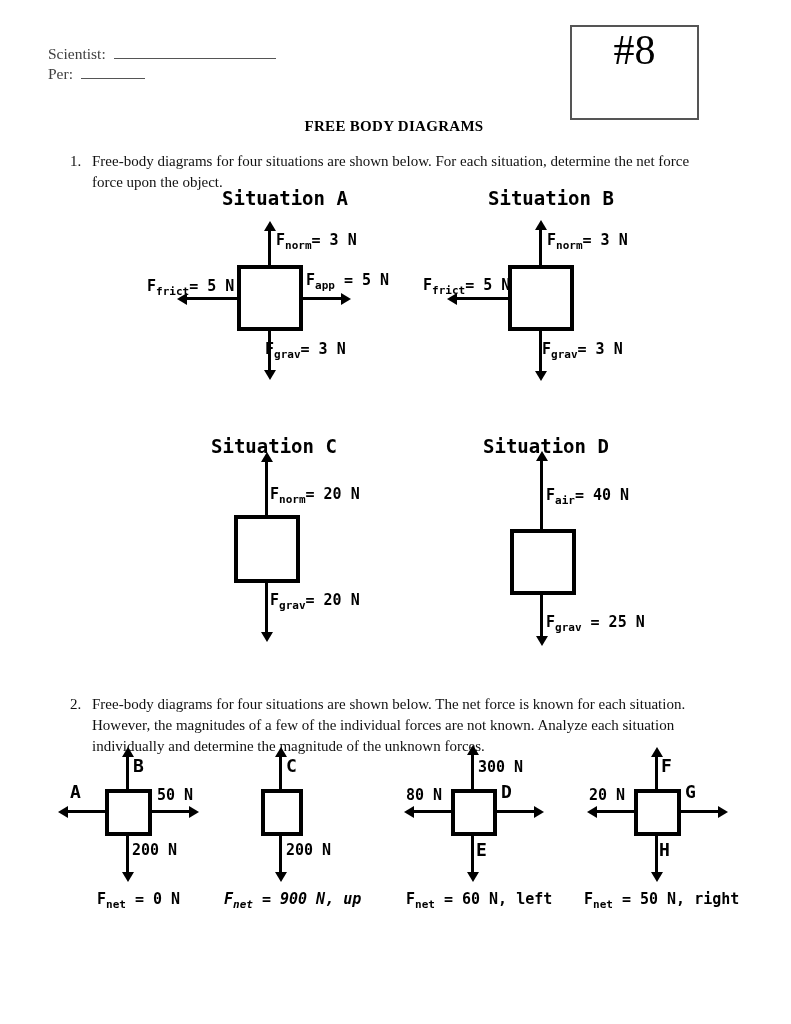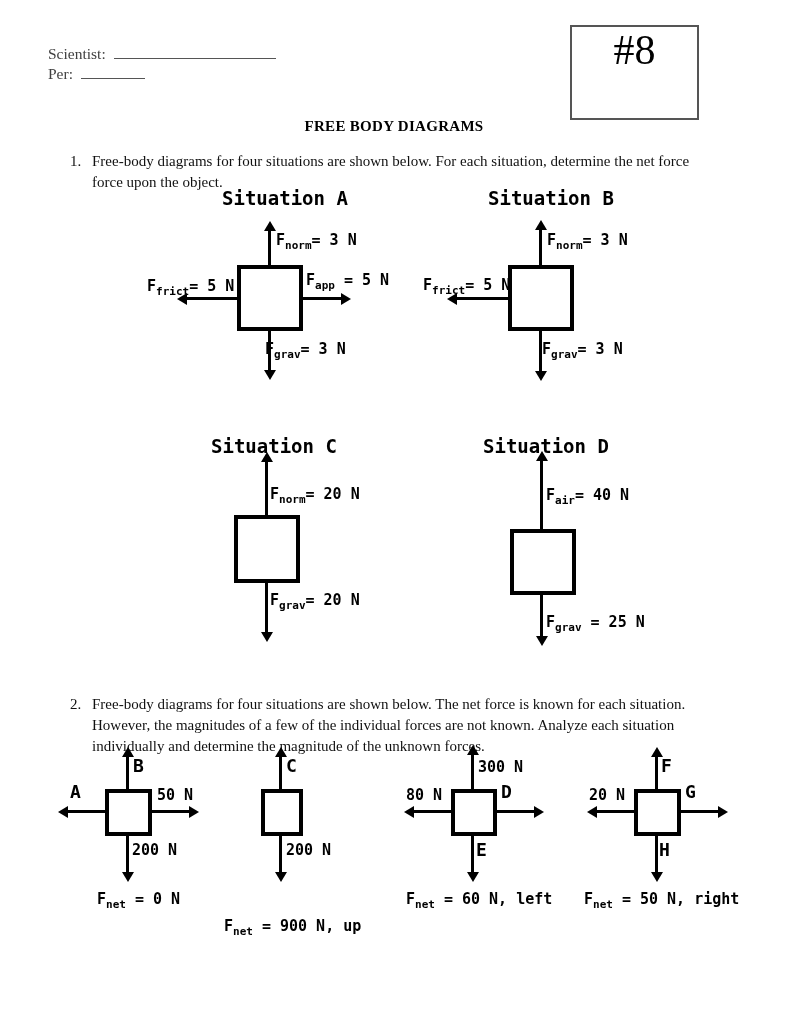--- a/index.html
+++ b/index.html
@@ -139,21 +139,21 @@
   <div class="q2label" style="left:132px;top:841px;">200 N</div>
   <div class="fnet" style="left:97px;top:890px;">
     <span>F</span><sub>net</sub><span> = 0 N</span>
   </div>
 
   <div class="arr av a-up" style="left:279px;top:756px;height:33px;"></div>
   <div class="arr av a-down" style="left:279px;top:836px;height:37px;"></div>
   <div class="fbox" style="left:261px;top:789px;width:42px;height:47px;"></div>
   <div class="q2label q2letter" style="left:286px;top:755px;">C</div>
   <div class="q2label" style="left:286px;top:841px;">200 N</div>
-  <div class="fnet" style="left:224px;top:917px;">
+  <div class="fnet" style="left:224px;top:890px;font-style:italic;">
     <span>F</span><sub>net</sub><span> = 900 N, up</span>
   </div>
 
   <div class="arr av a-up" style="left:471px;top:754px;height:35px;"></div>
   <div class="arr av a-down" style="left:471px;top:836px;height:37px;"></div>
   <div class="arr ah a-left" style="left:413px;top:810px;width:38px;"></div>
   <div class="arr ah a-right" style="left:497px;top:810px;width:38px;"></div>
   <div class="fbox" style="left:451px;top:789px;width:46px;height:47px;"></div>
   <div class="q2label" style="left:478px;top:758px;">300 N</div>
   <div class="q2label" style="left:406px;top:786px;">80 N</div>

